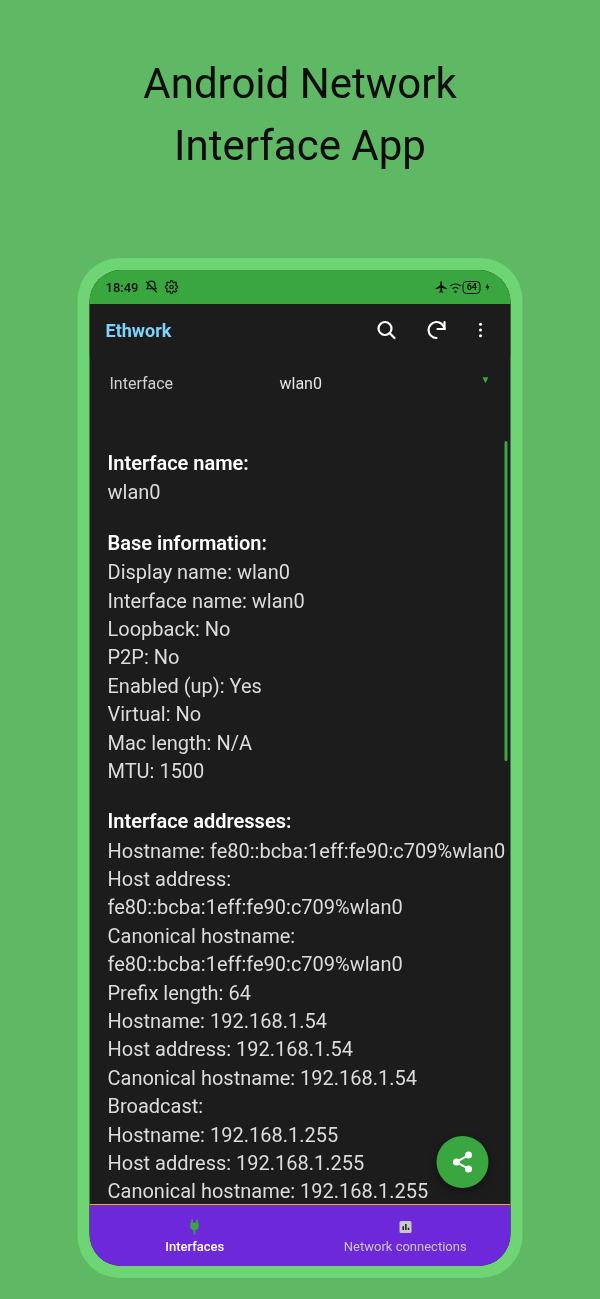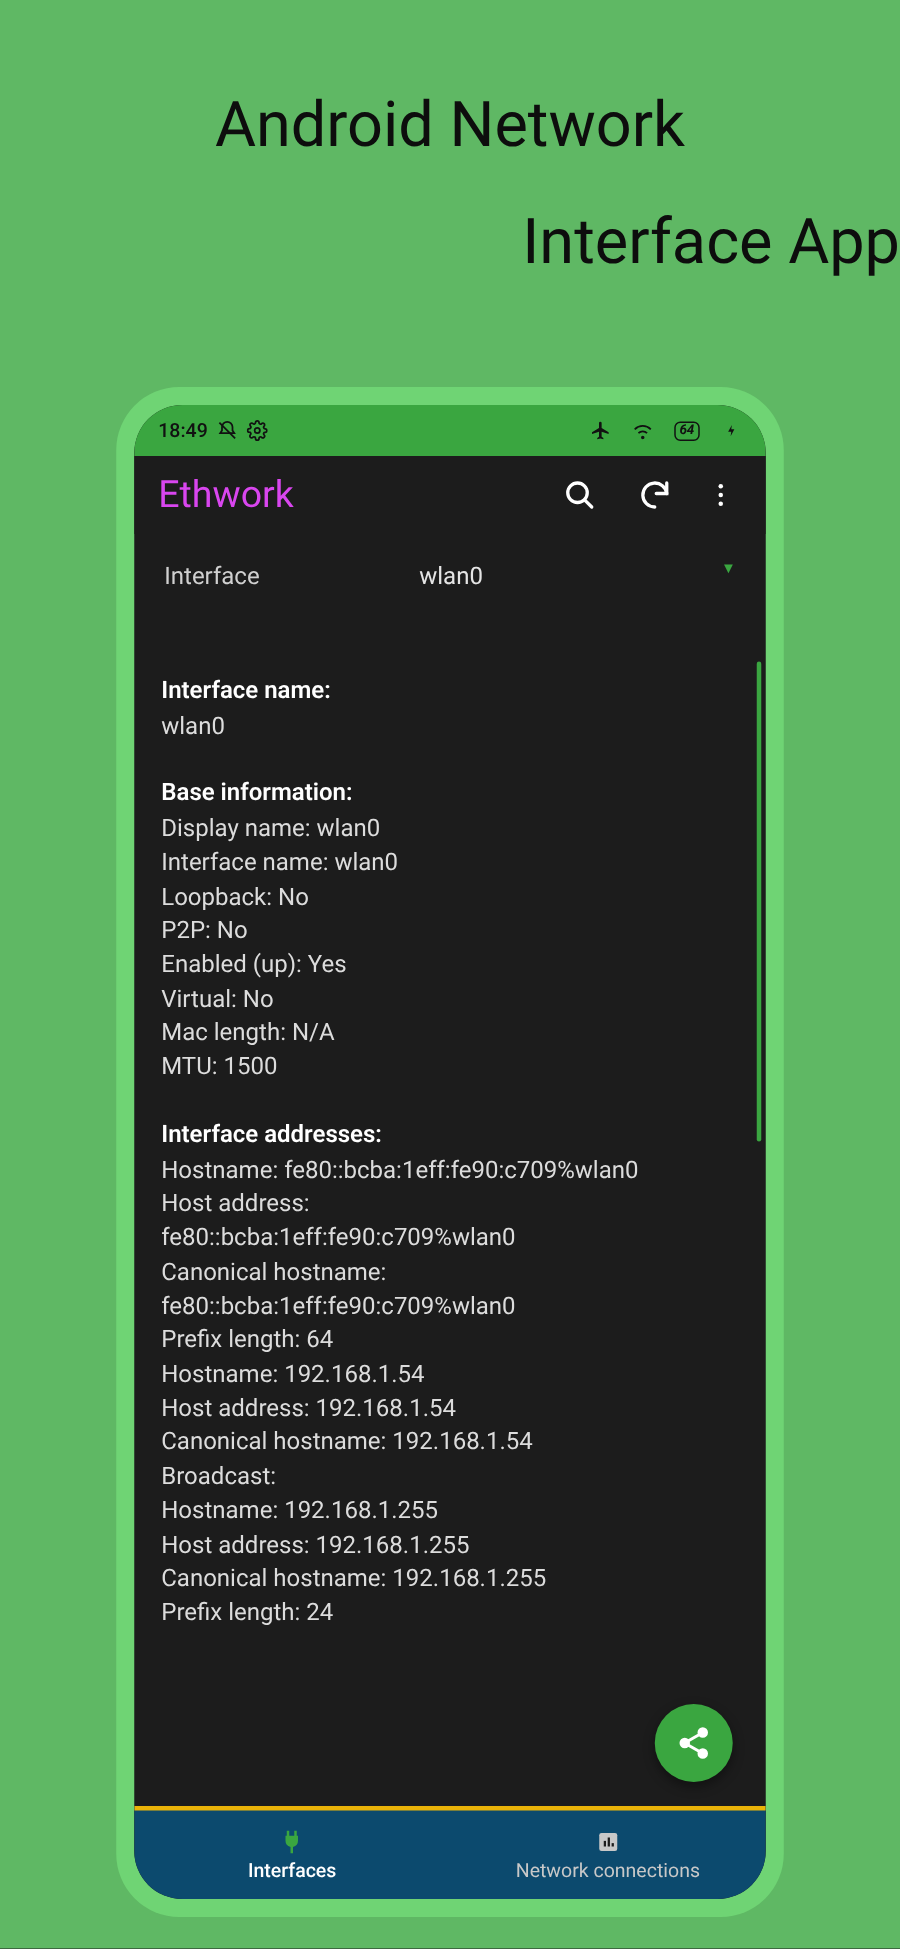--- a/index.html
+++ b/index.html
@@ -10,21 +10,21 @@
     overflow: hidden;
   }
   .promo-title {
     text-align: center;
     color: #0d0d0d;
     font-weight: 400;
     font-size: 42px;
     line-height: 1.15;
     padding-top: 60px;
   }
-  .promo-title .line2 { margin-top: 30px; text-align: right; }
+  .promo-title .line2 { margin-top: 14px; }
   .device-wrap {
     position: absolute;
     left: 50%;
     transform: translateX(-50%);
     top: 258px;
     width: 445px;
     height: 1020px;
     background: #6fd474;
     border-radius: 42px;
     padding: 12px;
@@ -44,43 +44,43 @@
     background: #3aa640;
     display: flex;
     align-items: center;
     justify-content: space-between;
     padding: 16px 16px;
     color: #111;
     font-size: 13px;
     font-weight: 500;
   }
   .status-left { display: flex; align-items: center; gap: 6px; }
-  .status-right { display: flex; align-items: center; gap: 14px; font-style: italic; }
+  .status-right { display: flex; align-items: center; gap: 0; }
   .status-icon { width: 14px; height: 14px; display: inline-flex; align-items: center; justify-content: center; }
   .batt-pill {
     border: 1.3px solid #111;
     border-radius: 4px;
     font-size: 9px;
     padding: 0 3px;
     line-height: 11px;
     font-weight: 700;
     letter-spacing: -0.3px;
   }
   .app-bar {
     height: 52px;
     background: #1c1c1c;
     display: flex;
     align-items: center;
     padding: 0 16px;
     gap: 10px;
   }
   .app-title {
-    color: #d946ef;
-    font-size: 25px;
-    font-weight: 400;
+    color: #7dd3fc;
+    font-size: 18px;
+    font-weight: 700;
     flex: 1;
   }
   .app-bar-icon {
     width: 40px;
     height: 40px;
     display: flex;
     align-items: center;
     justify-content: center;
     color: #fff;
   }
@@ -100,21 +100,21 @@
   }
   .dropdown-arrow {
     color: #3aa640;
     font-size: 10px;
   }
   .content {
     flex: 1;
     overflow: hidden;
     padding: 28px 2px 0 18px;
     color: #e0e0e0;
-    font-size: 16px;
+    font-size: 20px;
     line-height: 1.42;
     position: relative;
   }
   .content .hdr {
     color: #fff;
     font-weight: 600;
     margin-top: 22px;
     margin-bottom: 1px;
   }
   .content .hdr:first-child { margin-top: 12px; }
@@ -136,23 +136,23 @@
     height: 52px;
     border-radius: 50%;
     background: #3aa640;
     display: flex;
     align-items: center;
     justify-content: center;
     box-shadow: 0 3px 8px rgba(0,0,0,0.4);
   }
   .bottom-nav {
     height: 62px;
-    background: #0c4a6e;
-    display: flex;
-    border-top: 3px solid #eab308;
+    background: #6d28d9;
+    display: flex;
+    border-top: 1px solid #eab308;
   }
   .nav-item {
     flex: 1;
     display: flex;
     flex-direction: column;
     align-items: center;
     justify-content: center;
     gap: 2px;
     color: #c8c8c8;
     font-size: 13px;

